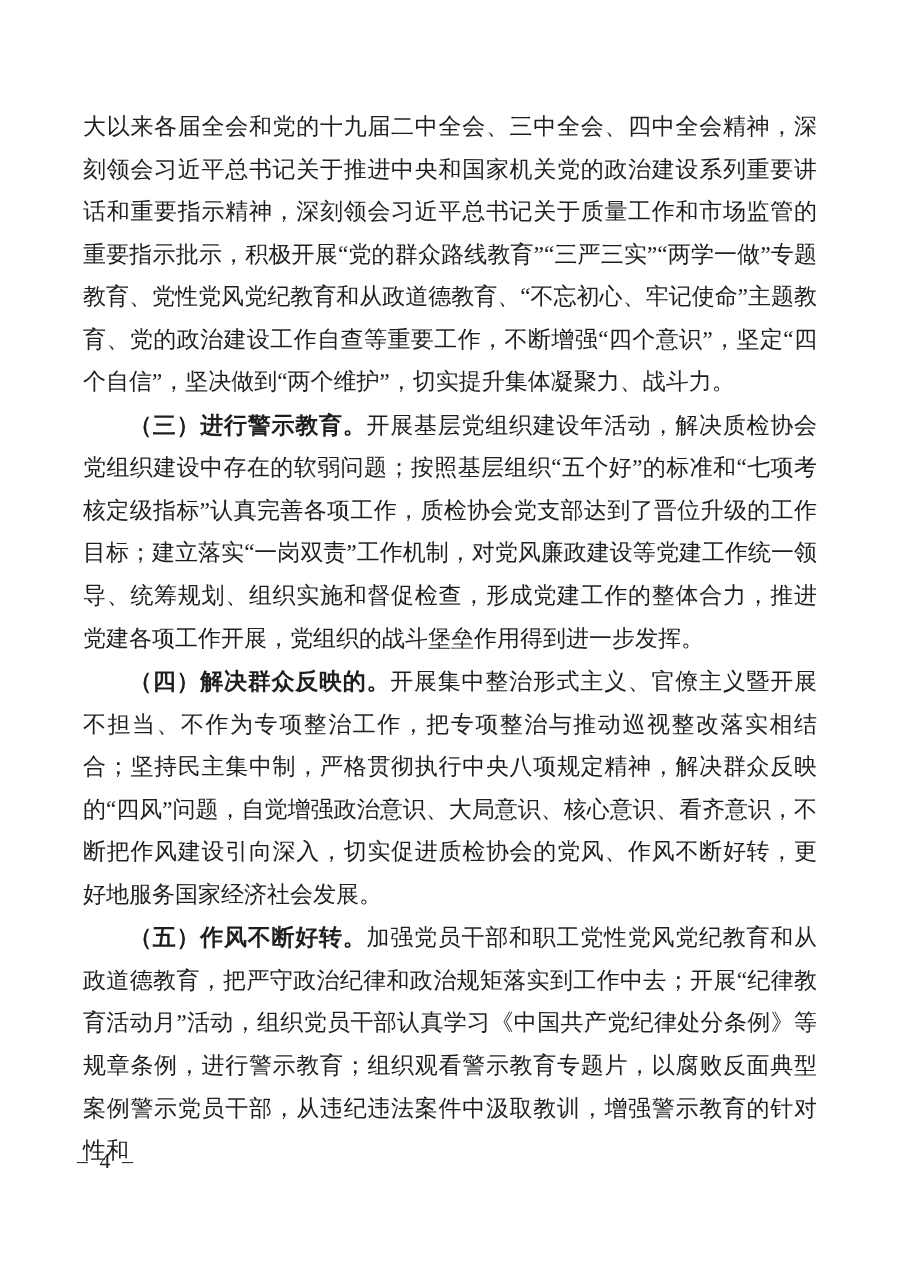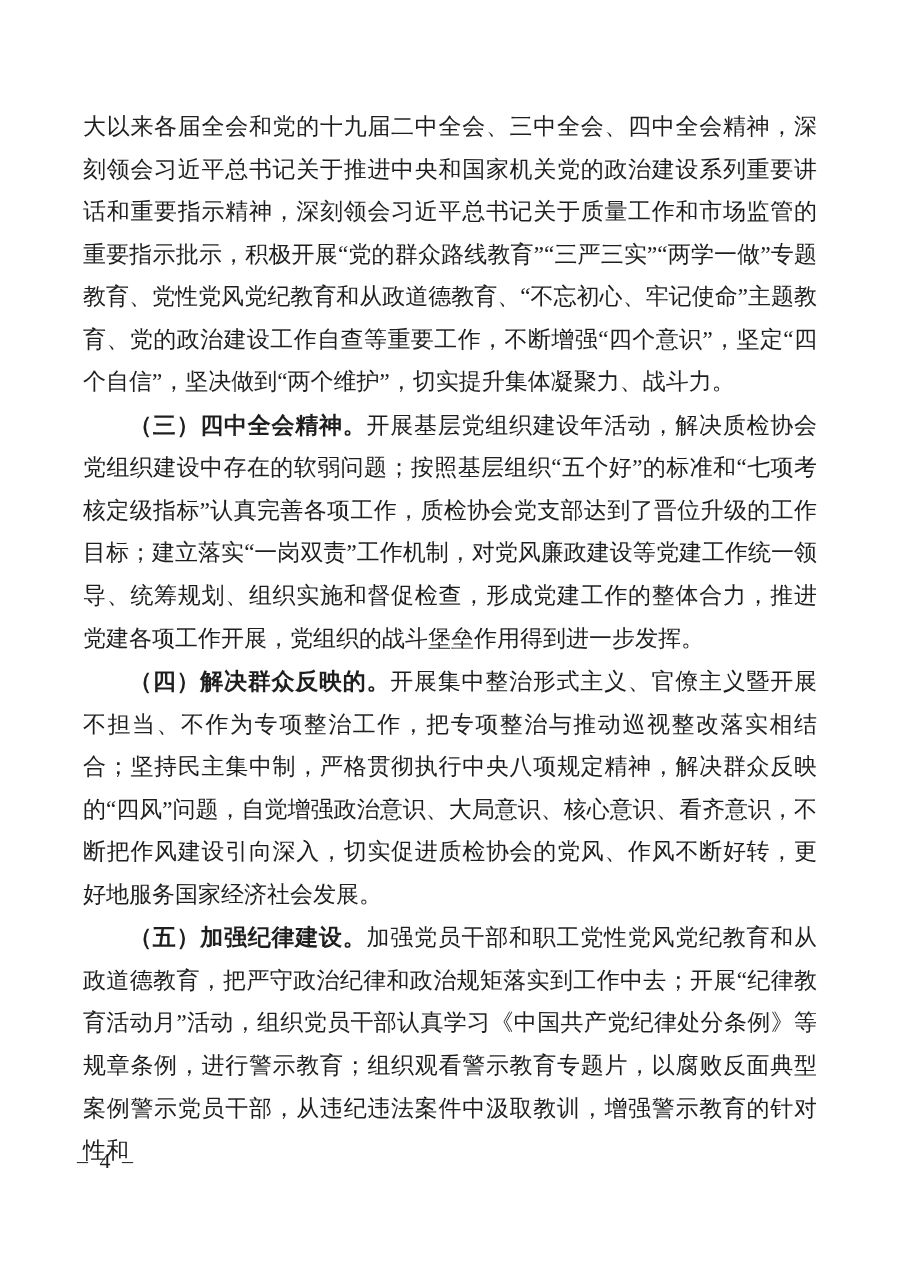--- a/index.html
+++ b/index.html
@@ -53,20 +53,20 @@
     letter-spacing: 3px;
     color: #1e1e1e;
   }
 </style>
 </head>
 <body>
 
 <div class="page">
   <main class="body-text" id="document-body">
       <p class="para"><span>大以来各届全会和党的十九届二中全会、三中全会、四中全会精神，深刻领会习近平总书记关于推进中央和国家机关党的政治建设系列重要讲话和重要指示精神，深刻领会习近平总书记关于质量工作和市场监管的重要指示批示，积极开展“党的群众路线教育”“三严三实”“两学一做”专题教育、党性党风党纪教育和从政道德教育、“不忘初心、牢记使命”主题教育、党的政治建设工作自查等重要工作，不断增强“四个意识”，坚定“四个自信”，坚决做到“两个维护”，切实提升集体凝聚力、战斗力。</span></p>
-      <p class="para indent"><b class="lead">（三）四中全会精神。</b><span>开展基层党组织建设年活动，解决质检协会党组织建设中存在的软弱问题；按照基层组织“五个好”的标准和“七项考核定级指标”认真完善各项工作，质检协会党支部达到了晋位升级的工作目标；建立落实“一岗双责”工作机制，对党风廉政建设等党建工作统一领导、统筹规划、组织实施和督促检查，形成党建工作的整体合力，推进党建各项工作开展，党组织的战斗堡垒作用得到进一步发挥。</span></p>
+      <p class="para indent"><b class="lead">（三）进行警示教育。</b><span>开展基层党组织建设年活动，解决质检协会党组织建设中存在的软弱问题；按照基层组织“五个好”的标准和“七项考核定级指标”认真完善各项工作，质检协会党支部达到了晋位升级的工作目标；建立落实“一岗双责”工作机制，对党风廉政建设等党建工作统一领导、统筹规划、组织实施和督促检查，形成党建工作的整体合力，推进党建各项工作开展，党组织的战斗堡垒作用得到进一步发挥。</span></p>
       <p class="para indent"><b class="lead">（四）解决群众反映的。</b><span>开展集中整治形式主义、官僚主义暨开展不担当、不作为专项整治工作，把专项整治与推动巡视整改落实相结合；坚持民主集中制，严格贯彻执行中央八项规定精神，解决群众反映的“四风”问题，自觉增强政治意识、大局意识、核心意识、看齐意识，不断把作风建设引向深入，切实促进质检协会的党风、作风不断好转，更好地服务国家经济社会发展。</span></p>
-      <p class="para indent"><b class="lead">（五）加强纪律建设。</b><span>加强党员干部和职工党性党风党纪教育和从政道德教育，把严守政治纪律和政治规矩落实到工作中去；开展“纪律教育活动月”活动，组织党员干部认真学习《中国共产党纪律处分条例》等规章条例，进行警示教育；组织观看警示教育专题片，以腐败反面典型案例警示党员干部，从违纪违法案件中汲取教训，增强警示教育的针对性和</span></p>
+      <p class="para indent"><b class="lead">（五）作风不断好转。</b><span>加强党员干部和职工党性党风党纪教育和从政道德教育，把严守政治纪律和政治规矩落实到工作中去；开展“纪律教育活动月”活动，组织党员干部认真学习《中国共产党纪律处分条例》等规章条例，进行警示教育；组织观看警示教育专题片，以腐败反面典型案例警示党员干部，从违纪违法案件中汲取教训，增强警示教育的针对性和</span></p>
     </main>
   <footer class="footer">
     <span>– 4 –</span>
   </footer>
 </div>
 
 </body></html>

